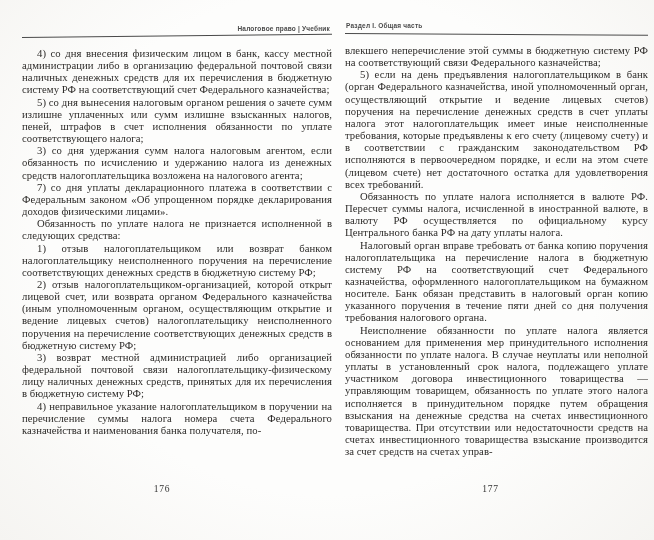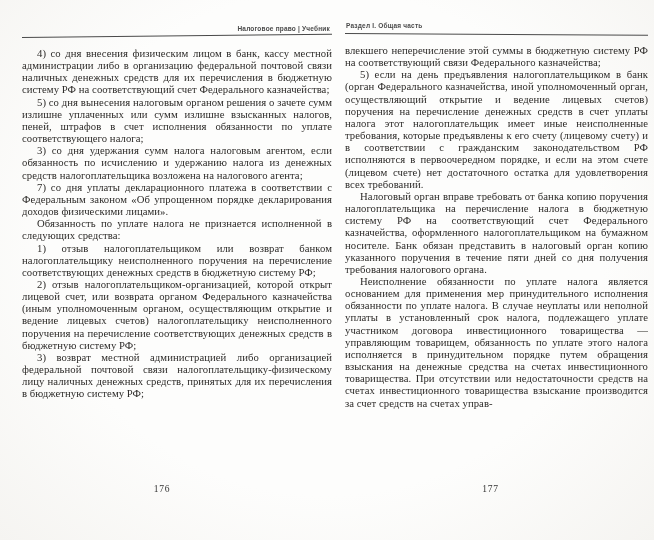--- a/index.html
+++ b/index.html
@@ -105,32 +105,34 @@
 
     <div class="page-body">
       <p class="indent">4) со дня внесения физическим лицом в банк, кассу местной администрации либо в организацию федеральной почтовой связи наличных денежных средств для их перечисления в бюджетную систему РФ на соответствующий счет Федерального казначейства;</p>
       <p class="indent">5) со дня вынесения налоговым органом решения о зачете сумм излишне уплаченных или сумм излишне взысканных налогов, пеней, штрафов в счет исполнения обязанности по уплате соответствующего налога;</p>
       <p class="indent">3) со дня удержания сумм налога налоговым агентом, если обязанность по исчислению и удержанию налога из денежных средств налогоплательщика возложена на налогового агента;</p>
       <p class="indent">7) со дня уплаты декларационного платежа в соответствии с Федеральным законом «Об упрощенном порядке декларирования доходов физическими лицами».</p>
       <p class="indent">Обязанность по уплате налога не признается исполненной в следующих средства:</p>
       <p class="indent">1) отзыв налогоплательщиком или возврат банком налогоплательщику неисполненного поручения на перечисление соответствующих денежных средств в бюджетную систему РФ;</p>
       <p class="indent">2) отзыв налогоплательщиком-организацией, которой открыт лицевой счет, или возврата органом Федерального казначейства (иным уполномоченным органом, осуществляющим открытие и ведение лицевых счетов) налогоплательщику неисполненного поручения на перечисление соответствующих денежных средств в бюджетную систему РФ;</p>
       <p class="indent">3) возврат местной администрацией либо организацией федеральной почтовой связи налогоплательщику-физическому лицу наличных денежных средств, принятых для их перечисления в бюджетную систему РФ;</p>
+      <p class="indent">4) неправильное указание налогоплательщиком в поручении на перечисление суммы налога номера счета Федерального казначейства и наименования банка получателя, по-</p>
     </div>
 
     <div class="page-number">176</div>
   </div>
 
   <div class="page page-right">
     <div class="running-header">Раздел I. Общая часть</div>
     <div class="header-rule"></div>
 
     <div class="page-body">
       <p class="no-indent">влекшего неперечисление этой суммы в бюджетную систему РФ на соответствующий связи Федерального казначейства;</p>
       <p class="indent">5) если на день предъявления налогоплательщиком в банк (орган Федерального казначейства, иной уполномоченный орган, осуществляющий открытие и ведение лицевых счетов) поручения на перечисление денежных средств в счет уплаты налога этот налогоплательщик имеет иные неисполненные требования, которые предъявлены к его счету (лицевому счету) и в соответствии с гражданским законодательством РФ исполняются в первоочередном порядке, и если на этом счете (лицевом счете) нет достаточного остатка для удовлетворения всех требований.</p>
+      <p class="indent">Обязанность по уплате налога исполняется в валюте РФ. Пересчет суммы налога, исчисленной в иностранной валюте, в валюту РФ осуществляется по официальному курсу Центрального банка РФ на дату уплаты налога.</p>
       <p class="indent">Налоговый орган вправе требовать от банка копию поручения налогоплательщика на перечисление налога в бюджетную систему РФ на соответствующий счет Федерального казначейства, оформленного налогоплательщиком на бумажном носителе. Банк обязан представить в налоговый орган копию указанного поручения в течение пяти дней со дня получения требования налогового органа.</p>
       <p class="indent">Неисполнение обязанности по уплате налога является основанием для применения мер принудительного исполнения обязанности по уплате налога. В случае неуплаты или неполной уплаты в установленный срок налога, подлежащего уплате участником договора инвестиционного товарищества — управляющим товарищем, обязанность по уплате этого налога исполняется в принудительном порядке путем обращения взыскания на денежные средства на счетах инвестиционного товарищества. При отсутствии или недостаточности средств на счетах инвестиционного товарищества взыскание производится за счет средств на счетах управ-</p>
     </div>
 
     <div class="page-number">177</div>
   </div>
 
 </div>
 
 </body></html>

